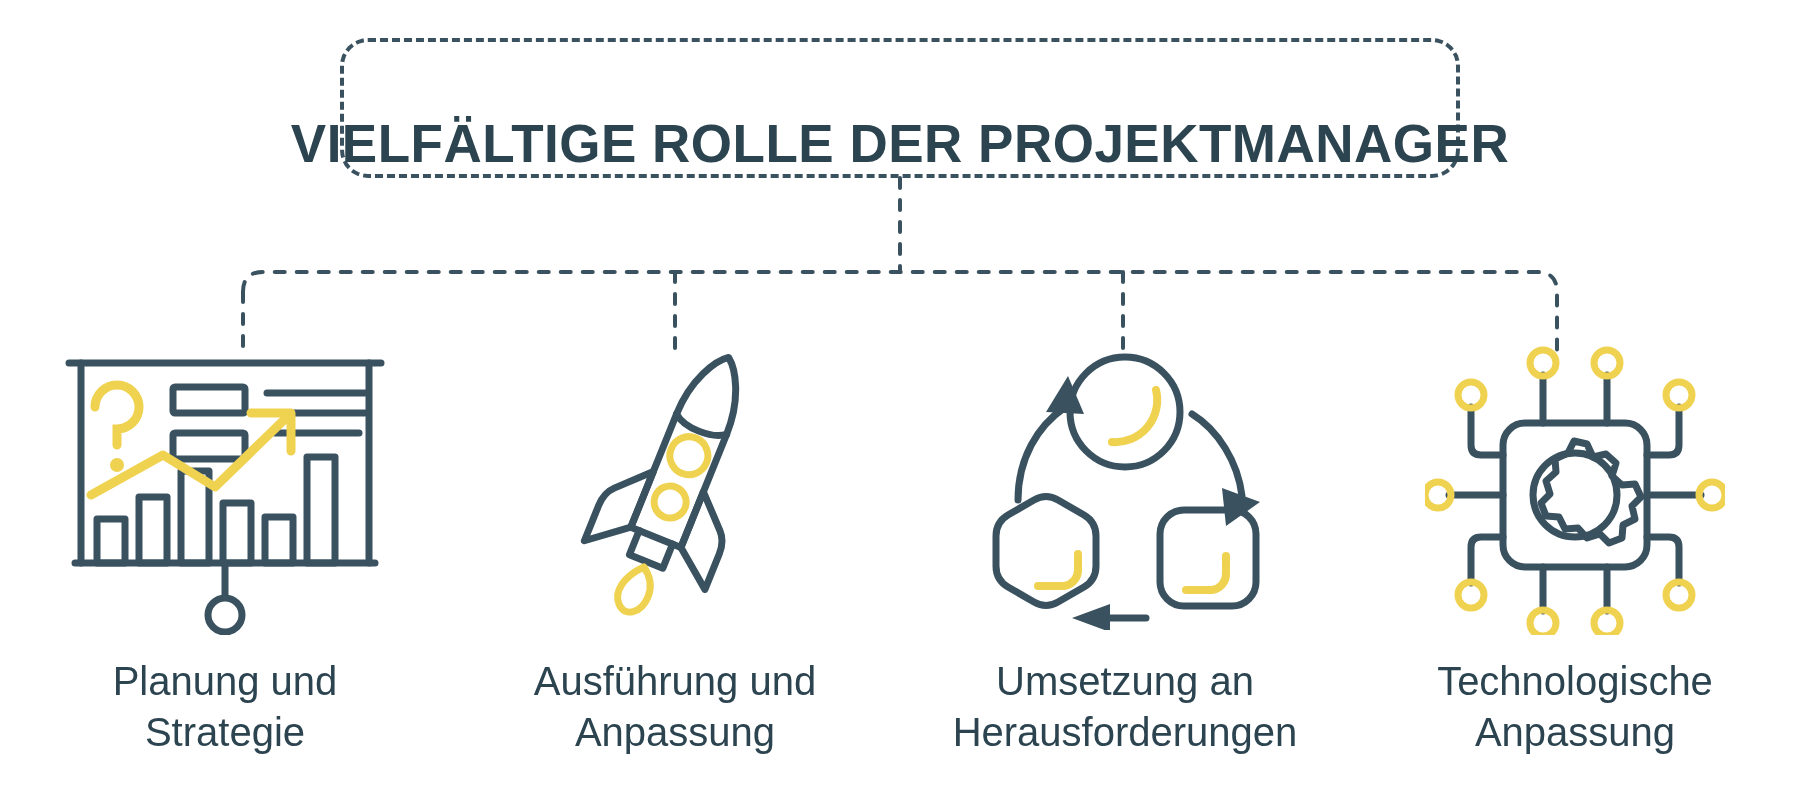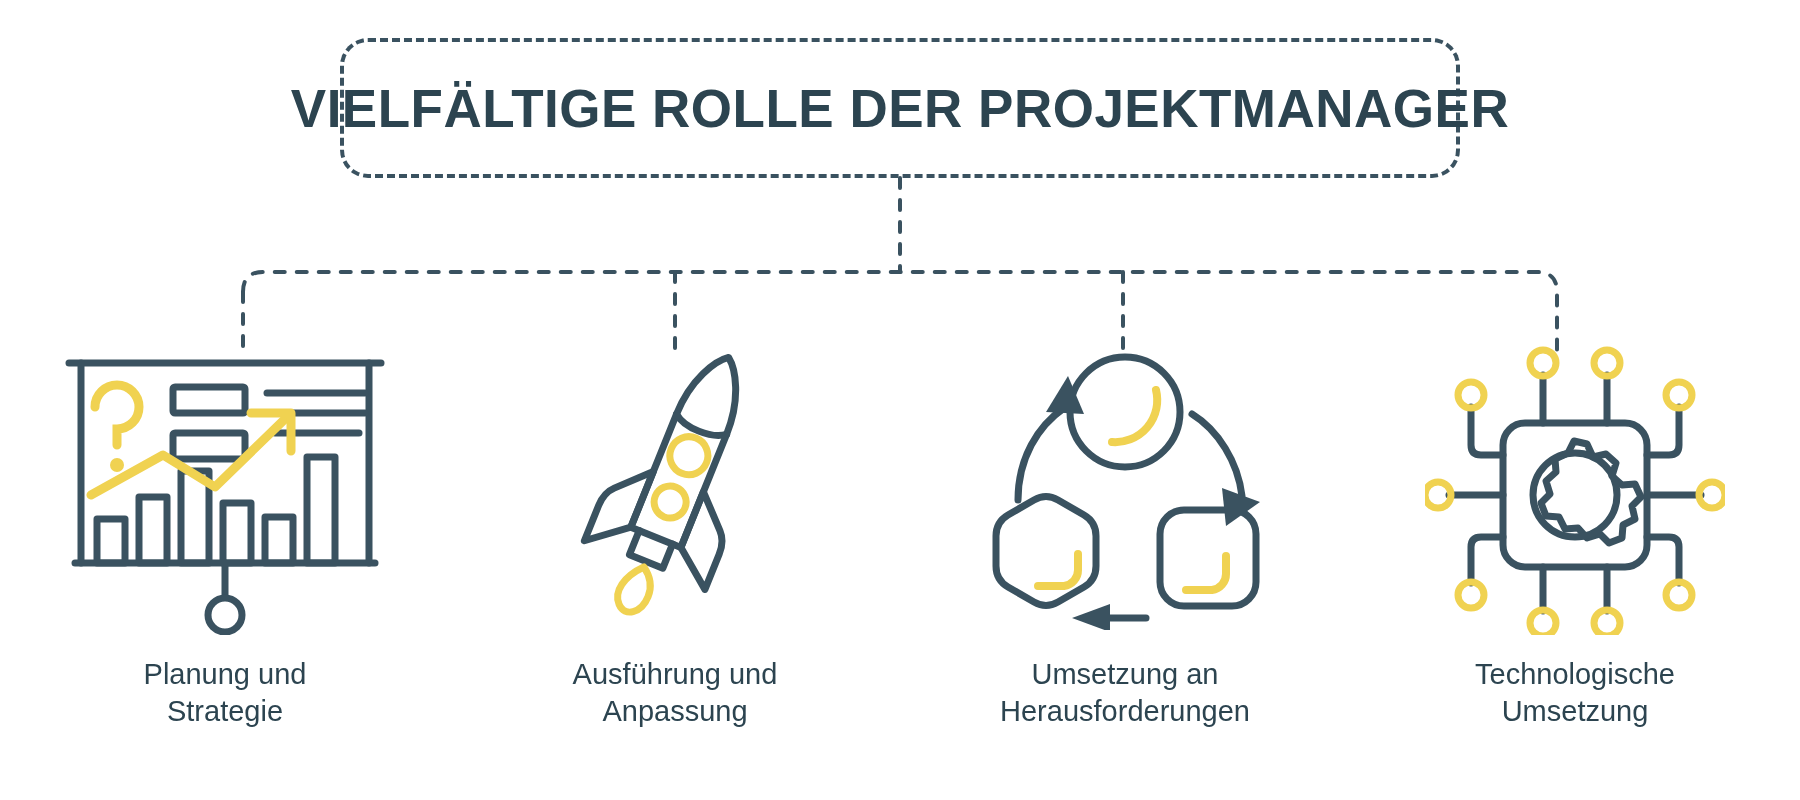--- a/index.html
+++ b/index.html
@@ -29,21 +29,21 @@
   .title-box {
     position: absolute;
     left: 340px;
     top: 38px;
     width: 1120px;
     height: 140px;
     border: 4px dashed #3a5260;
     border-radius: 28px;
     box-sizing: border-box;
     display: flex;
-    align-items: center;
+    align-items: flex-end;
     justify-content: center;
   }
   .title-text {
     font-family: "Liberation Sans", sans-serif;
     font-size: 53px;
     font-weight: bold;
     letter-spacing: 0.5px;
     color: #2c4450;
     white-space: nowrap;
     text-align: center;
@@ -75,21 +75,21 @@
   }
   .icon-wrap {
     height: 300px;
     display: flex;
     align-items: center;
     justify-content: center;
   }
   .caption {
     margin-top: 16px;
     font-family: "Liberation Sans", sans-serif;
-    font-size: 29px;
+    font-size: 40px;
     line-height: 1.27;
     color: #2c4450;
     text-align: center;
     max-width: 430px;
     white-space: pre-line;
   }
 </style>
 </head>
 <body>
 
@@ -265,18 +265,18 @@
               <circle cx="13" cy="150" r="13"></circle>
               <circle cx="287" cy="150" r="13"></circle>
               <circle cx="46" cy="250" r="13"></circle>
               <circle cx="254" cy="250" r="13"></circle>
               <circle cx="118" cy="278" r="13"></circle>
               <circle cx="182" cy="278" r="13"></circle>
             </g>
           </svg>
         </div>
         <div class="caption">Technologische
-Umsetzung</div>
+Anpassung</div>
       </div>
 
     </div>
   </div>
 </div>
 
 </body></html>

